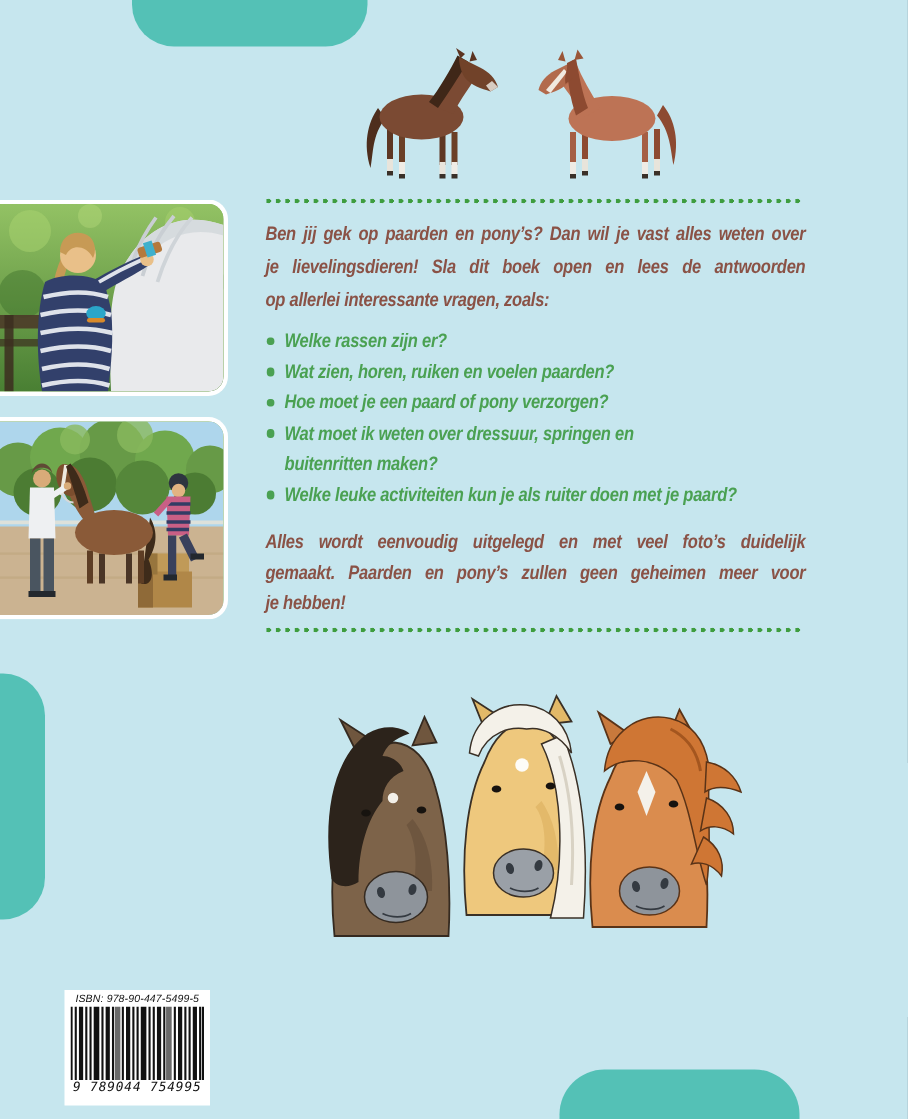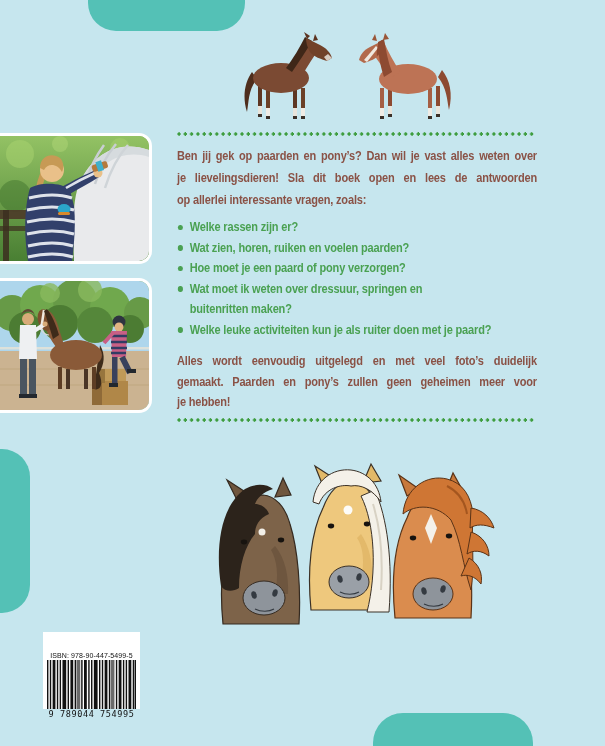--- a/index.html
+++ b/index.html
@@ -1,21 +1,21 @@
 <!DOCTYPE html>
 <html style="--bg: #c6e6ee; --teal: #54c1b6; --brown: #8a5246; --green: #4aa152; --dot: #3e9d3f; --ink: #222222;"><head>
 <meta charset="utf-8">
 <style>
   :root{
     --bg:#c6e6ee; --teal:#54c1b6; --brown:#8a5246; --green:#4aa152;
     --dot:#3e9d3f; --ink:#222222;
   }
   html,body{margin:0;padding:0;}
   body{background:#9db6bd;font-family:"Liberation Sans",sans-serif;}
-  .page{position:relative;width:605px;height:746px;background:var(--bg);overflow:hidden;}
+  .page{position:relative;width:605px;height:746px;background:var(--bg);overflow:hidden;font-style:italic;}
 
   
   .teal{position:absolute;background:var(--teal);}
   .teal.top{left:88px;top:0;width:157px;height:31px;border-radius:0 0 28px 28px;}
   .teal.left-cap{left:0;top:449px;width:30px;height:164px;border-radius:0 28px 28px 0;}
   .teal.bottom{left:373px;top:713px;width:160px;height:33px;border-radius:30px 30px 0 0;}
 
   
   .sep{position:absolute;left:177px;width:357px;height:4px;
        background-image:radial-gradient(circle 1.7px at 2px 2px,var(--dot) 92%,transparent 100%);
@@ -44,22 +44,22 @@
          border-radius:0 13px 13px 0;overflow:hidden;box-sizing:border-box;background:#7fae5c;}
   .photo svg{display:block;width:100%;height:100%;}
   .photo1{top:133px;height:131px;}
   .photo2{top:278px;height:135px;}
 
   
   .top-horses{position:absolute;left:238px;top:32px;width:218px;height:94px;}
   .three-heads{position:absolute;left:207px;top:460px;width:290px;height:168px;}
 
   
-  .barcode-box{position:absolute;left:43px;top:632px;width:97px;height:77px;background:#fff;
-        box-sizing:border-box;padding:20px 4px 2px 4px;}
+  .barcode-box{position:absolute;left:43px;top:660px;width:97px;height:77px;background:#fff;
+        box-sizing:border-box;padding:3px 4px 2px 4px;}
   .isbn{font-size:7px;letter-spacing:.1px;color:#111;text-align:center;white-space:nowrap;
         font-family:"Liberation Sans",sans-serif;}
   .bars{display:block;width:89px;height:49px;margin:1px auto 0 auto;}
   .ean{font-family:"DejaVu Sans Mono",monospace;font-size:8.5px;letter-spacing:.6px;color:#111;
         text-align:center;margin-top:0;white-space:nowrap;}
 
   .imprint{position:absolute;left:146px;top:686px;font-size:9.5px;line-height:13.5px;
         color:#2a2a2a;font-family:"Liberation Sans",sans-serif;}
 </style>
 </head>

